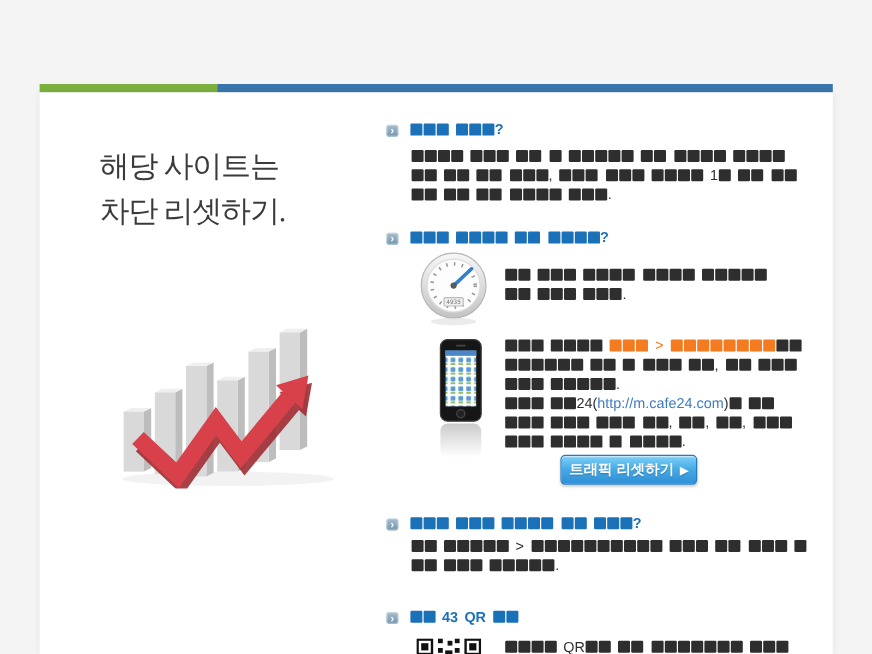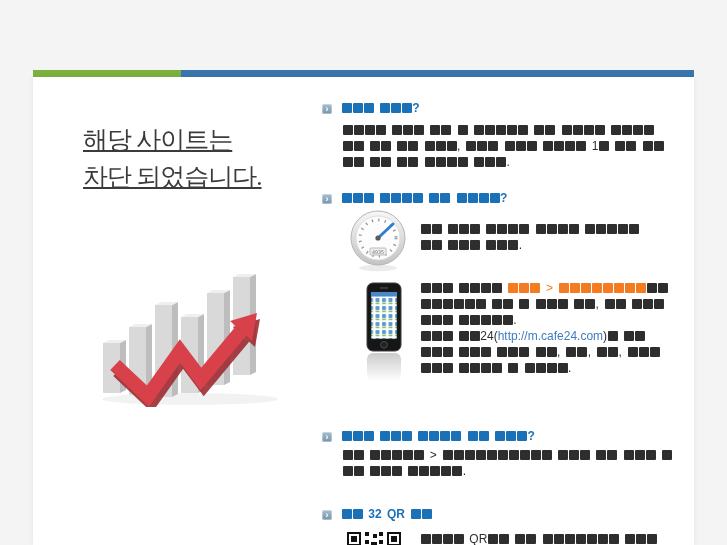--- a/index.html
+++ b/index.html
@@ -5,21 +5,21 @@
   html,body{margin:0;padding:0;background:#e9e9e9;}
   .page{position:relative;width:727px;height:545px;background:#f4f4f4;overflow:hidden;
         font-family:"Liberation Sans",sans-serif;}
   .topbar{position:absolute;left:33px;top:70px;width:661px;height:7px;}
   .topbar .seg-green{position:absolute;left:0;top:0;width:148px;height:7px;background:#7cb13f;}
   .topbar .seg-blue{position:absolute;left:148px;top:0;width:513px;height:7px;background:#3a76ad;}
   .content{position:absolute;left:33px;top:77px;width:661px;height:468px;background:#fff;
            box-shadow:0 0 6px rgba(0,0,0,.07);}
   
   .headline{position:absolute;left:50px;top:44px;font-family:"Liberation Serif",serif;
-            color:#3b3b3b;font-size:25px;line-height:37px;letter-spacing:-1px;text-decoration:underline;}
+            color:#3b3b3b;font-size:25px;line-height:37px;letter-spacing:-1px;}
   .headline .accent{color:#447fbd;font-size:31px;font-weight:bold;letter-spacing:-1px;}
   
   .bl{position:absolute;white-space:pre;font-size:12px;line-height:13px;font-weight:normal;
       word-spacing:2px;color:#2e2e2e;}
   .bl .blk{display:inline-block;width:10px;height:10px;margin:0 .5px;border-radius:1px;vertical-align:-1px;}
   .bl.hd{font-weight:bold;}
   .bullet{position:absolute;width:10px;height:10px;border-radius:2px;
           background:linear-gradient(180deg,#a9bfce,#7195ad);color:#fff;font-size:9px;
           line-height:10px;text-align:center;font-weight:bold;box-shadow:inset 0 0 0 1px rgba(255,255,255,.35);}
   
@@ -40,21 +40,21 @@
 <div class="page">
   <div class="topbar">
     <div class="seg-green"></div>
     <div class="seg-blue"></div>
   </div>
 
   <div class="content">
 
     <div class="headline">
       <div>해당 사이트는</div>
-      <div>차단 되었습니다.</div>
+      <div>차단 리셋하기.</div>
     </div>
 
     <svg class="icon-abs" style="left:52px;top:188px;" width="214" height="142" viewBox="0 0 214 142">
       <ellipse cx="105" cy="134" rx="88" ry="6" fill="#000" opacity="0.05"></ellipse>
 
       <g>
         <g>
             <polygon points="35,78 41,75 41,125 35,128" fill="#bdbdbd"></polygon>
             <polygon points="18,78 24,75 41,75 35,78" fill="#efefef"></polygon>
             <rect x="18" y="78" width="17" height="50" fill="#d9d9d9"></rect>
@@ -145,28 +145,32 @@
       <rect x="12" y="72" width="34" height="28" rx="6" fill="url(#fade)"></rect>
     </svg>
 
     <div class="bl" style="left:387px;top:205px;"><span class="blk" style="background: rgb(46, 46, 46);"></span><span class="blk" style="background: rgb(46, 46, 46);"></span><span class="blk" style="background: rgb(46, 46, 46);"></span><span style="color: rgb(46, 46, 46);"> </span><span class="blk" style="background: rgb(46, 46, 46);"></span><span class="blk" style="background: rgb(46, 46, 46);"></span><span class="blk" style="background: rgb(46, 46, 46);"></span><span class="blk" style="background: rgb(46, 46, 46);"></span><span style="color: rgb(46, 46, 46);"> </span><span class="blk" style="background: rgb(244, 123, 32);"></span><span class="blk" style="background: rgb(244, 123, 32);"></span><span class="blk" style="background: rgb(244, 123, 32);"></span><span style="color: rgb(244, 123, 32);"> &gt; </span><span class="blk" style="background: rgb(244, 123, 32);"></span><span class="blk" style="background: rgb(244, 123, 32);"></span><span class="blk" style="background: rgb(244, 123, 32);"></span><span class="blk" style="background: rgb(244, 123, 32);"></span><span class="blk" style="background: rgb(244, 123, 32);"></span><span class="blk" style="background: rgb(244, 123, 32);"></span><span class="blk" style="background: rgb(244, 123, 32);"></span><span class="blk" style="background: rgb(244, 123, 32);"></span><span class="blk" style="background: rgb(46, 46, 46);"></span><span class="blk" style="background: rgb(46, 46, 46);"></span></div>
     <div class="bl" style="left:387px;top:221px;"><span class="blk" style="background: rgb(46, 46, 46);"></span><span class="blk" style="background: rgb(46, 46, 46);"></span><span class="blk" style="background: rgb(46, 46, 46);"></span><span class="blk" style="background: rgb(46, 46, 46);"></span><span class="blk" style="background: rgb(46, 46, 46);"></span><span class="blk" style="background: rgb(46, 46, 46);"></span><span style="color: rgb(46, 46, 46);"> </span><span class="blk" style="background: rgb(46, 46, 46);"></span><span class="blk" style="background: rgb(46, 46, 46);"></span><span style="color: rgb(46, 46, 46);"> </span><span class="blk" style="background: rgb(46, 46, 46);"></span><span style="color: rgb(46, 46, 46);"> </span><span class="blk" style="background: rgb(46, 46, 46);"></span><span class="blk" style="background: rgb(46, 46, 46);"></span><span class="blk" style="background: rgb(46, 46, 46);"></span><span style="color: rgb(46, 46, 46);"> </span><span class="blk" style="background: rgb(46, 46, 46);"></span><span class="blk" style="background: rgb(46, 46, 46);"></span><span style="color: rgb(46, 46, 46);">, </span><span class="blk" style="background: rgb(46, 46, 46);"></span><span class="blk" style="background: rgb(46, 46, 46);"></span><span style="color: rgb(46, 46, 46);"> </span><span class="blk" style="background: rgb(46, 46, 46);"></span><span class="blk" style="background: rgb(46, 46, 46);"></span><span class="blk" style="background: rgb(46, 46, 46);"></span></div>
     <div class="bl" style="left:387px;top:237px;"><span class="blk" style="background: rgb(46, 46, 46);"></span><span class="blk" style="background: rgb(46, 46, 46);"></span><span class="blk" style="background: rgb(46, 46, 46);"></span><span style="color: rgb(46, 46, 46);"> </span><span class="blk" style="background: rgb(46, 46, 46);"></span><span class="blk" style="background: rgb(46, 46, 46);"></span><span class="blk" style="background: rgb(46, 46, 46);"></span><span class="blk" style="background: rgb(46, 46, 46);"></span><span class="blk" style="background: rgb(46, 46, 46);"></span><span style="color: rgb(46, 46, 46);">.</span></div>
     <div class="bl" style="left:387px;top:253px;"><span class="blk" style="background: rgb(46, 46, 46);"></span><span class="blk" style="background: rgb(46, 46, 46);"></span><span class="blk" style="background: rgb(46, 46, 46);"></span><span style="color: rgb(46, 46, 46);"> </span><span class="blk" style="background: rgb(46, 46, 46);"></span><span class="blk" style="background: rgb(46, 46, 46);"></span><span style="color: rgb(46, 46, 46);">24(</span><span style="color: rgb(62, 124, 192);">http://m.cafe24.com</span><span style="color: rgb(46, 46, 46);">)</span><span class="blk" style="background: rgb(46, 46, 46);"></span><span style="color: rgb(46, 46, 46);"> </span><span class="blk" style="background: rgb(46, 46, 46);"></span><span class="blk" style="background: rgb(46, 46, 46);"></span></div>
     <div class="bl" style="left:387px;top:269px;"><span class="blk" style="background: rgb(46, 46, 46);"></span><span class="blk" style="background: rgb(46, 46, 46);"></span><span class="blk" style="background: rgb(46, 46, 46);"></span><span style="color: rgb(46, 46, 46);"> </span><span class="blk" style="background: rgb(46, 46, 46);"></span><span class="blk" style="background: rgb(46, 46, 46);"></span><span class="blk" style="background: rgb(46, 46, 46);"></span><span style="color: rgb(46, 46, 46);"> </span><span class="blk" style="background: rgb(46, 46, 46);"></span><span class="blk" style="background: rgb(46, 46, 46);"></span><span class="blk" style="background: rgb(46, 46, 46);"></span><span style="color: rgb(46, 46, 46);"> </span><span class="blk" style="background: rgb(46, 46, 46);"></span><span class="blk" style="background: rgb(46, 46, 46);"></span><span style="color: rgb(46, 46, 46);">, </span><span class="blk" style="background: rgb(46, 46, 46);"></span><span class="blk" style="background: rgb(46, 46, 46);"></span><span style="color: rgb(46, 46, 46);">, </span><span class="blk" style="background: rgb(46, 46, 46);"></span><span class="blk" style="background: rgb(46, 46, 46);"></span><span style="color: rgb(46, 46, 46);">, </span><span class="blk" style="background: rgb(46, 46, 46);"></span><span class="blk" style="background: rgb(46, 46, 46);"></span><span class="blk" style="background: rgb(46, 46, 46);"></span></div>
     <div class="bl" style="left:387px;top:285px;"><span class="blk" style="background: rgb(46, 46, 46);"></span><span class="blk" style="background: rgb(46, 46, 46);"></span><span class="blk" style="background: rgb(46, 46, 46);"></span><span style="color: rgb(46, 46, 46);"> </span><span class="blk" style="background: rgb(46, 46, 46);"></span><span class="blk" style="background: rgb(46, 46, 46);"></span><span class="blk" style="background: rgb(46, 46, 46);"></span><span class="blk" style="background: rgb(46, 46, 46);"></span><span style="color: rgb(46, 46, 46);"> </span><span class="blk" style="background: rgb(46, 46, 46);"></span><span style="color: rgb(46, 46, 46);"> </span><span class="blk" style="background: rgb(46, 46, 46);"></span><span class="blk" style="background: rgb(46, 46, 46);"></span><span class="blk" style="background: rgb(46, 46, 46);"></span><span class="blk" style="background: rgb(46, 46, 46);"></span><span style="color: rgb(46, 46, 46);">.</span></div>
 
+    <div class="reset-btn">
+      <span>트래픽 리셋하기</span>
+      <span class="arr">▶</span>
+    </div>
 
     <div class="bullet" style="left:289px;top:355px;">›</div>
     <div class="bl hd" style="left:308px;top:353px;"><span class="blk" style="background: rgb(27, 113, 183);"></span><span class="blk" style="background: rgb(27, 113, 183);"></span><span class="blk" style="background: rgb(27, 113, 183);"></span><span style="color: rgb(27, 113, 183);"> </span><span class="blk" style="background: rgb(27, 113, 183);"></span><span class="blk" style="background: rgb(27, 113, 183);"></span><span class="blk" style="background: rgb(27, 113, 183);"></span><span style="color: rgb(27, 113, 183);"> </span><span class="blk" style="background: rgb(27, 113, 183);"></span><span class="blk" style="background: rgb(27, 113, 183);"></span><span class="blk" style="background: rgb(27, 113, 183);"></span><span class="blk" style="background: rgb(27, 113, 183);"></span><span style="color: rgb(27, 113, 183);"> </span><span class="blk" style="background: rgb(27, 113, 183);"></span><span class="blk" style="background: rgb(27, 113, 183);"></span><span style="color: rgb(27, 113, 183);"> </span><span class="blk" style="background: rgb(27, 113, 183);"></span><span class="blk" style="background: rgb(27, 113, 183);"></span><span class="blk" style="background: rgb(27, 113, 183);"></span><span style="color: rgb(27, 113, 183);">?</span></div>
     <div class="bl" style="left:309px;top:372px;"><span class="blk" style="background: rgb(46, 46, 46);"></span><span class="blk" style="background: rgb(46, 46, 46);"></span><span style="color: rgb(46, 46, 46);"> </span><span class="blk" style="background: rgb(46, 46, 46);"></span><span class="blk" style="background: rgb(46, 46, 46);"></span><span class="blk" style="background: rgb(46, 46, 46);"></span><span class="blk" style="background: rgb(46, 46, 46);"></span><span class="blk" style="background: rgb(46, 46, 46);"></span><span style="color: rgb(46, 46, 46);"> &gt; </span><span class="blk" style="background: rgb(46, 46, 46);"></span><span class="blk" style="background: rgb(46, 46, 46);"></span><span class="blk" style="background: rgb(46, 46, 46);"></span><span class="blk" style="background: rgb(46, 46, 46);"></span><span class="blk" style="background: rgb(46, 46, 46);"></span><span class="blk" style="background: rgb(46, 46, 46);"></span><span class="blk" style="background: rgb(46, 46, 46);"></span><span class="blk" style="background: rgb(46, 46, 46);"></span><span class="blk" style="background: rgb(46, 46, 46);"></span><span class="blk" style="background: rgb(46, 46, 46);"></span><span style="color: rgb(46, 46, 46);"> </span><span class="blk" style="background: rgb(46, 46, 46);"></span><span class="blk" style="background: rgb(46, 46, 46);"></span><span class="blk" style="background: rgb(46, 46, 46);"></span><span style="color: rgb(46, 46, 46);"> </span><span class="blk" style="background: rgb(46, 46, 46);"></span><span class="blk" style="background: rgb(46, 46, 46);"></span><span style="color: rgb(46, 46, 46);"> </span><span class="blk" style="background: rgb(46, 46, 46);"></span><span class="blk" style="background: rgb(46, 46, 46);"></span><span class="blk" style="background: rgb(46, 46, 46);"></span><span style="color: rgb(46, 46, 46);"> </span><span class="blk" style="background: rgb(46, 46, 46);"></span></div>
     <div class="bl" style="left:309px;top:388px;"><span class="blk" style="background: rgb(46, 46, 46);"></span><span class="blk" style="background: rgb(46, 46, 46);"></span><span style="color: rgb(46, 46, 46);"> </span><span class="blk" style="background: rgb(46, 46, 46);"></span><span class="blk" style="background: rgb(46, 46, 46);"></span><span class="blk" style="background: rgb(46, 46, 46);"></span><span style="color: rgb(46, 46, 46);"> </span><span class="blk" style="background: rgb(46, 46, 46);"></span><span class="blk" style="background: rgb(46, 46, 46);"></span><span class="blk" style="background: rgb(46, 46, 46);"></span><span class="blk" style="background: rgb(46, 46, 46);"></span><span class="blk" style="background: rgb(46, 46, 46);"></span><span style="color: rgb(46, 46, 46);">.</span></div>
 
     <div class="bullet" style="left:289px;top:433px;">›</div>
-    <div class="bl hd" style="left:308px;top:431px;"><span class="blk" style="background: rgb(27, 113, 183);"></span><span class="blk" style="background: rgb(27, 113, 183);"></span><span style="color: rgb(27, 113, 183);"> 32 QR </span><span class="blk" style="background: rgb(27, 113, 183);"></span><span class="blk" style="background: rgb(27, 113, 183);"></span></div>
+    <div class="bl hd" style="left:308px;top:431px;"><span class="blk" style="background: rgb(27, 113, 183);"></span><span class="blk" style="background: rgb(27, 113, 183);"></span><span style="color: rgb(27, 113, 183);"> 43 QR </span><span class="blk" style="background: rgb(27, 113, 183);"></span><span class="blk" style="background: rgb(27, 113, 183);"></span></div>
 
     <svg class="icon-abs" style="left:314px;top:455px;" width="54" height="54" viewBox="0 0 27 27">
       <rect width="27" height="27" fill="#fff"></rect>
       <g fill="#111">
         <rect x="0" y="0" width="7" height="7"></rect>
           <rect x="20" y="0" width="7" height="7"></rect>
           <rect x="0" y="20" width="7" height="7"></rect>
         <rect x="9" y="0" width="2" height="2"></rect>
           <rect x="13" y="1" width="2" height="2"></rect>
           <rect x="16" y="0" width="2" height="2"></rect>

